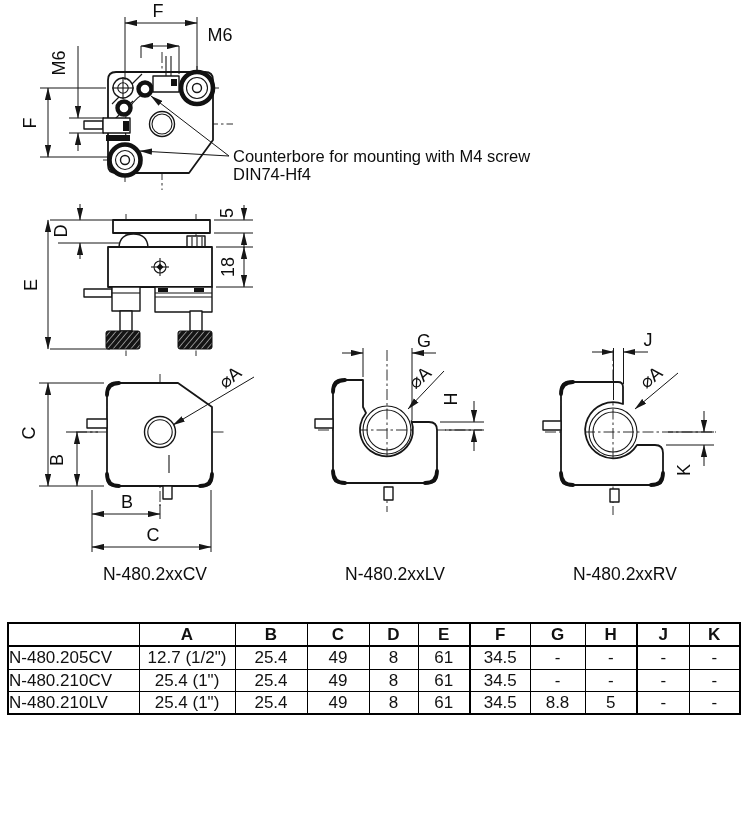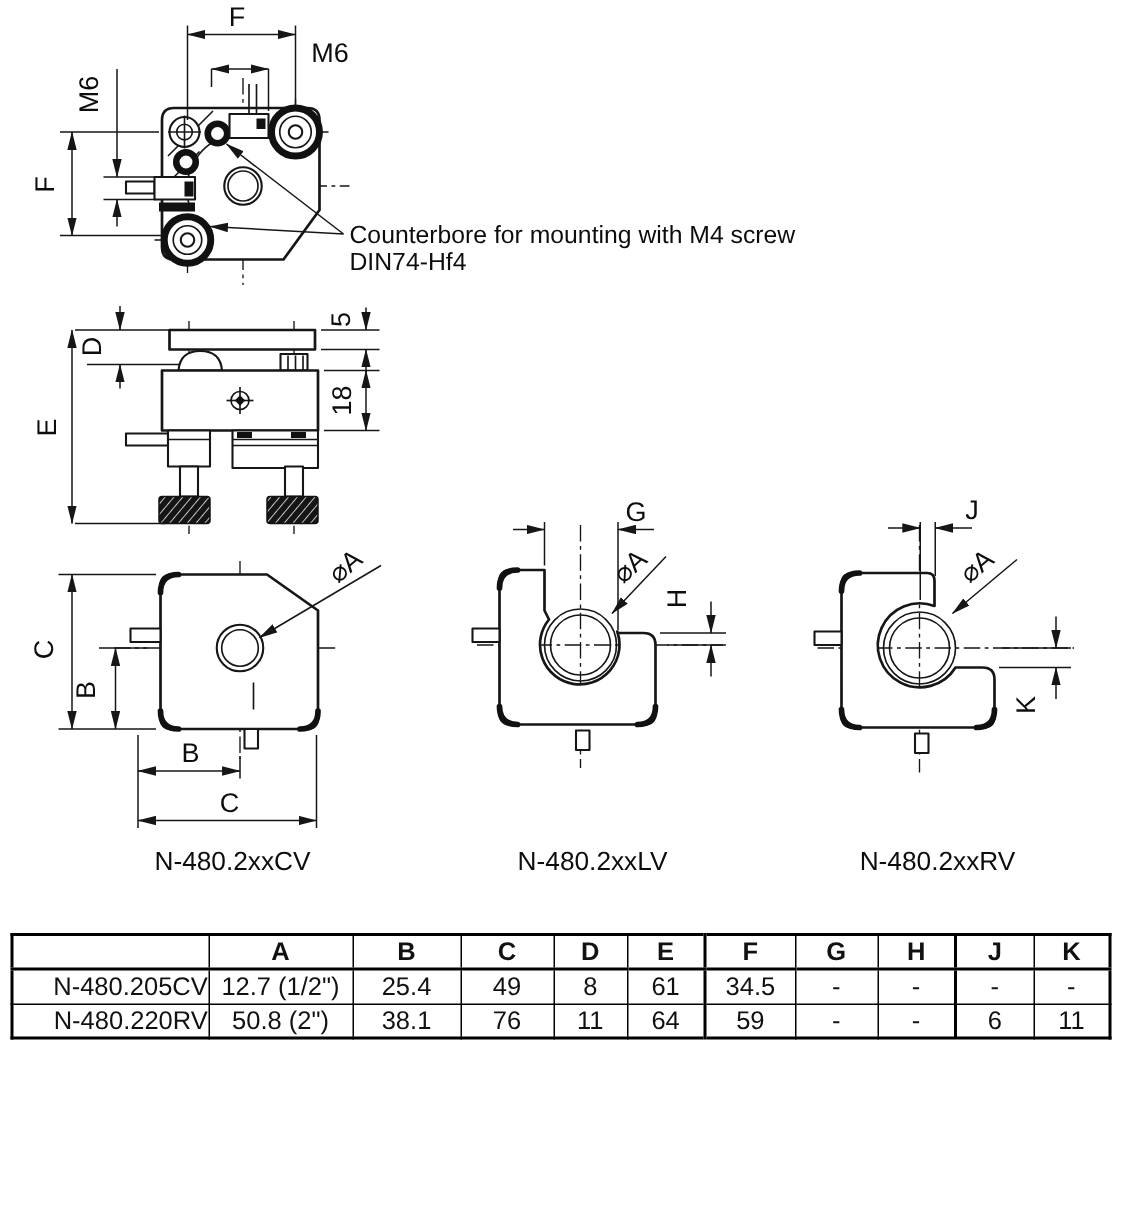--- a/index.html
+++ b/index.html
@@ -22,21 +22,21 @@
   .ml {font-size:17.5px;}
   
   #dim-table{position:absolute;left:7px;top:622px;width:732px;border-collapse:collapse;table-layout:fixed;
              border:2px solid #000;font-size:17px;}
   #dim-table th,#dim-table td{border:1px solid #000;height:21px;text-align:center;padding:0;
              white-space:nowrap;overflow:hidden;font-weight:normal;line-height:1.25;}
   #dim-table th{font-weight:bold;}
   #dim-table thead th{border-bottom-width:2px;}
   #dim-table th:nth-child(7),#dim-table td:nth-child(7),
   #dim-table th:nth-child(10),#dim-table td:nth-child(10){border-left-width:2px;}
-  #dim-table .name-cell{text-align:right;padding-left:14px;}
+  #dim-table .name-cell{text-align:left;padding-left:0;}
 </style>
 </head>
 <body>
 
 <div id="stage">
 
 <svg width="750" height="614" viewBox="0 0 750 614">
   <defs>
     <marker id="ar" viewBox="0 0 12 6" refX="11.5" refY="3" markerWidth="12.5" markerHeight="6.5" orient="auto-start-reverse" markerUnits="userSpaceOnUse">
       <path d="M0,0 L12,3 L0,6 Z" fill="#161616"></path>
@@ -295,28 +295,41 @@
           <td class="val-cell">49</td>
           <td class="val-cell">8</td>
           <td class="val-cell">61</td>
           <td class="val-cell">34.5</td>
           <td class="val-cell">-</td>
           <td class="val-cell">-</td>
           <td class="val-cell">-</td>
           <td class="val-cell">-</td>
         </tr>
         <tr>
-          <td class="name-cell">N-480.220RV</td>
-          <td class="val-cell">50.8 (2")</td>
-          <td class="val-cell">38.1</td>
-          <td class="val-cell">76</td>
-          <td class="val-cell">11</td>
-          <td class="val-cell">64</td>
-          <td class="val-cell">59</td>
-          <td class="val-cell">-</td>
-          <td class="val-cell">-</td>
-          <td class="val-cell">6</td>
-          <td class="val-cell">11</td>
+          <td class="name-cell">N-480.210CV</td>
+          <td class="val-cell">25.4 (1")</td>
+          <td class="val-cell">25.4</td>
+          <td class="val-cell">49</td>
+          <td class="val-cell">8</td>
+          <td class="val-cell">61</td>
+          <td class="val-cell">34.5</td>
+          <td class="val-cell">-</td>
+          <td class="val-cell">-</td>
+          <td class="val-cell">-</td>
+          <td class="val-cell">-</td>
+        </tr>
+        <tr>
+          <td class="name-cell">N-480.210LV</td>
+          <td class="val-cell">25.4 (1")</td>
+          <td class="val-cell">25.4</td>
+          <td class="val-cell">49</td>
+          <td class="val-cell">8</td>
+          <td class="val-cell">61</td>
+          <td class="val-cell">34.5</td>
+          <td class="val-cell">8.8</td>
+          <td class="val-cell">5</td>
+          <td class="val-cell">-</td>
+          <td class="val-cell">-</td>
         </tr>
       </tbody>
 </table>
 
 </div>
 
 </body></html>

